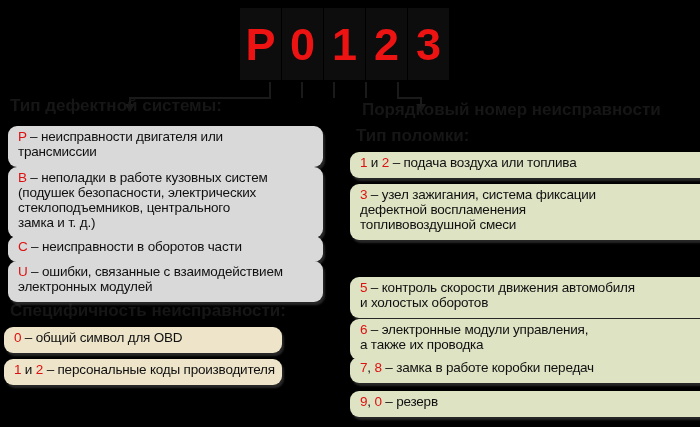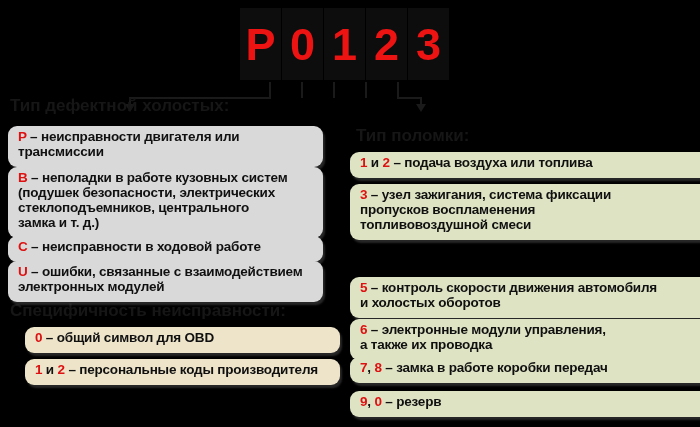--- a/index.html
+++ b/index.html
@@ -16,24 +16,24 @@
 
   
   .hdr{position:absolute;color:#161616;font-weight:bold;font-size:17px;white-space:pre;}
   .hdr-sys{left:10px;top:96px;}
   .hdr-spec{left:10px;top:301px;}
   .hdr-fn1{left:362px;top:100px;}
   .hdr-fn2{left:356px;top:126px;}
 
   
   .box{position:absolute;box-sizing:border-box;border-radius:9px;padding:3px 10px 8px;
-       font-size:13.5px;font-weight:bold;line-height:15px;letter-spacing:-0.2px;
+       font-size:13.5px;font-weight:normal;line-height:15px;letter-spacing:-0.2px;
        color:#101010;white-space:pre;box-shadow:2px 3px 2px rgba(130,130,130,0.3);}
   .gray {background:var(--box-gray,#d9d9d9);left:8px;width:315px;}
-  .beige{background:var(--box-beige,#ede4c9);left:25px;width:315px;}
+  .beige{background:var(--box-beige,#ede4c9);left:4px;width:278px;}
   .green{background:var(--box-green,#dee3c3);left:350px;width:386px;}
   .red{color:var(--box-red,#dd1111);}
 
   
   .sys0{top:126px}.sys1{top:167px}.sys2{top:236px}.sys3{top:261px}
   .spe0{top:327px}.spe1{top:359px}.spe2{top:390px}
   .fn0{top:152px}.fn1{top:184px}.fn2{top:237px}.fn3{top:277px}.fn4{top:319px}.fn5{top:357px}.fn6{top:391px}
 </style>
 </head>
 <body>
@@ -63,38 +63,39 @@
         <span class="code-char">1</span>
       </div>
       <div class="code-cell">
         <span class="code-char">2</span>
       </div>
       <div class="code-cell">
         <span class="code-char">3</span>
       </div>
     </div>
 
-  <div class="hdr hdr-sys">Тип дефектной холостых:</div>
+  <div class="hdr hdr-sys">Тип дефектной системы:</div>
   <div class="hdr hdr-spec">Специфичность неисправности:</div>
+  <div class="hdr hdr-fn1">Порядковый номер неисправности</div>
   <div class="hdr hdr-fn2">Тип поломки:</div>
 
 <div class="box gray sys0"><span class="red">P</span><span> – неисправности двигателя или
 трансмиссии</span></div>
     <div class="box gray sys1"><span class="red">B</span><span> – неполадки в работе кузовных систем
 (подушек безопасности, электрических
 стеклоподъемников, центрального
 замка и т. д.)</span></div>
-    <div class="box gray sys2"><span class="red">C</span><span> – неисправности в ходовой работе</span></div>
+    <div class="box gray sys2"><span class="red">C</span><span> – неисправности в оборотов части</span></div>
     <div class="box gray sys3"><span class="red">U</span><span> – ошибки, связанные с взаимодействием
 электронных модулей</span></div>
     <div class="box beige spe0"><span class="red">0</span><span> – общий символ для OBD</span></div>
     <div class="box beige spe1"><span class="red">1</span><span> и </span><span class="red">2</span><span> – персональные коды производителя</span></div>
     <div class="box green fn0"><span class="red">1</span><span> и </span><span class="red">2</span><span> – подача воздуха или топлива</span></div>
     <div class="box green fn1"><span class="red">3</span><span> – узел зажигания, система фиксации
-пропусков воспламенения
+дефектной воспламенения
 топливовоздушной смеси</span></div>
     <div class="box green fn3"><span class="red">5</span><span> – контроль скорости движения автомобиля
 и холостых оборотов</span></div>
     <div class="box green fn4"><span class="red">6</span><span> – электронные модули управления,
 а также их проводка</span></div>
     <div class="box green fn5"><span class="red">7</span><span>, </span><span class="red">8</span><span> – замка в работе коробки передач</span></div>
     <div class="box green fn6"><span class="red">9</span><span>, </span><span class="red">0</span><span> – резерв</span></div>
   </div>
 
 </body></html>

